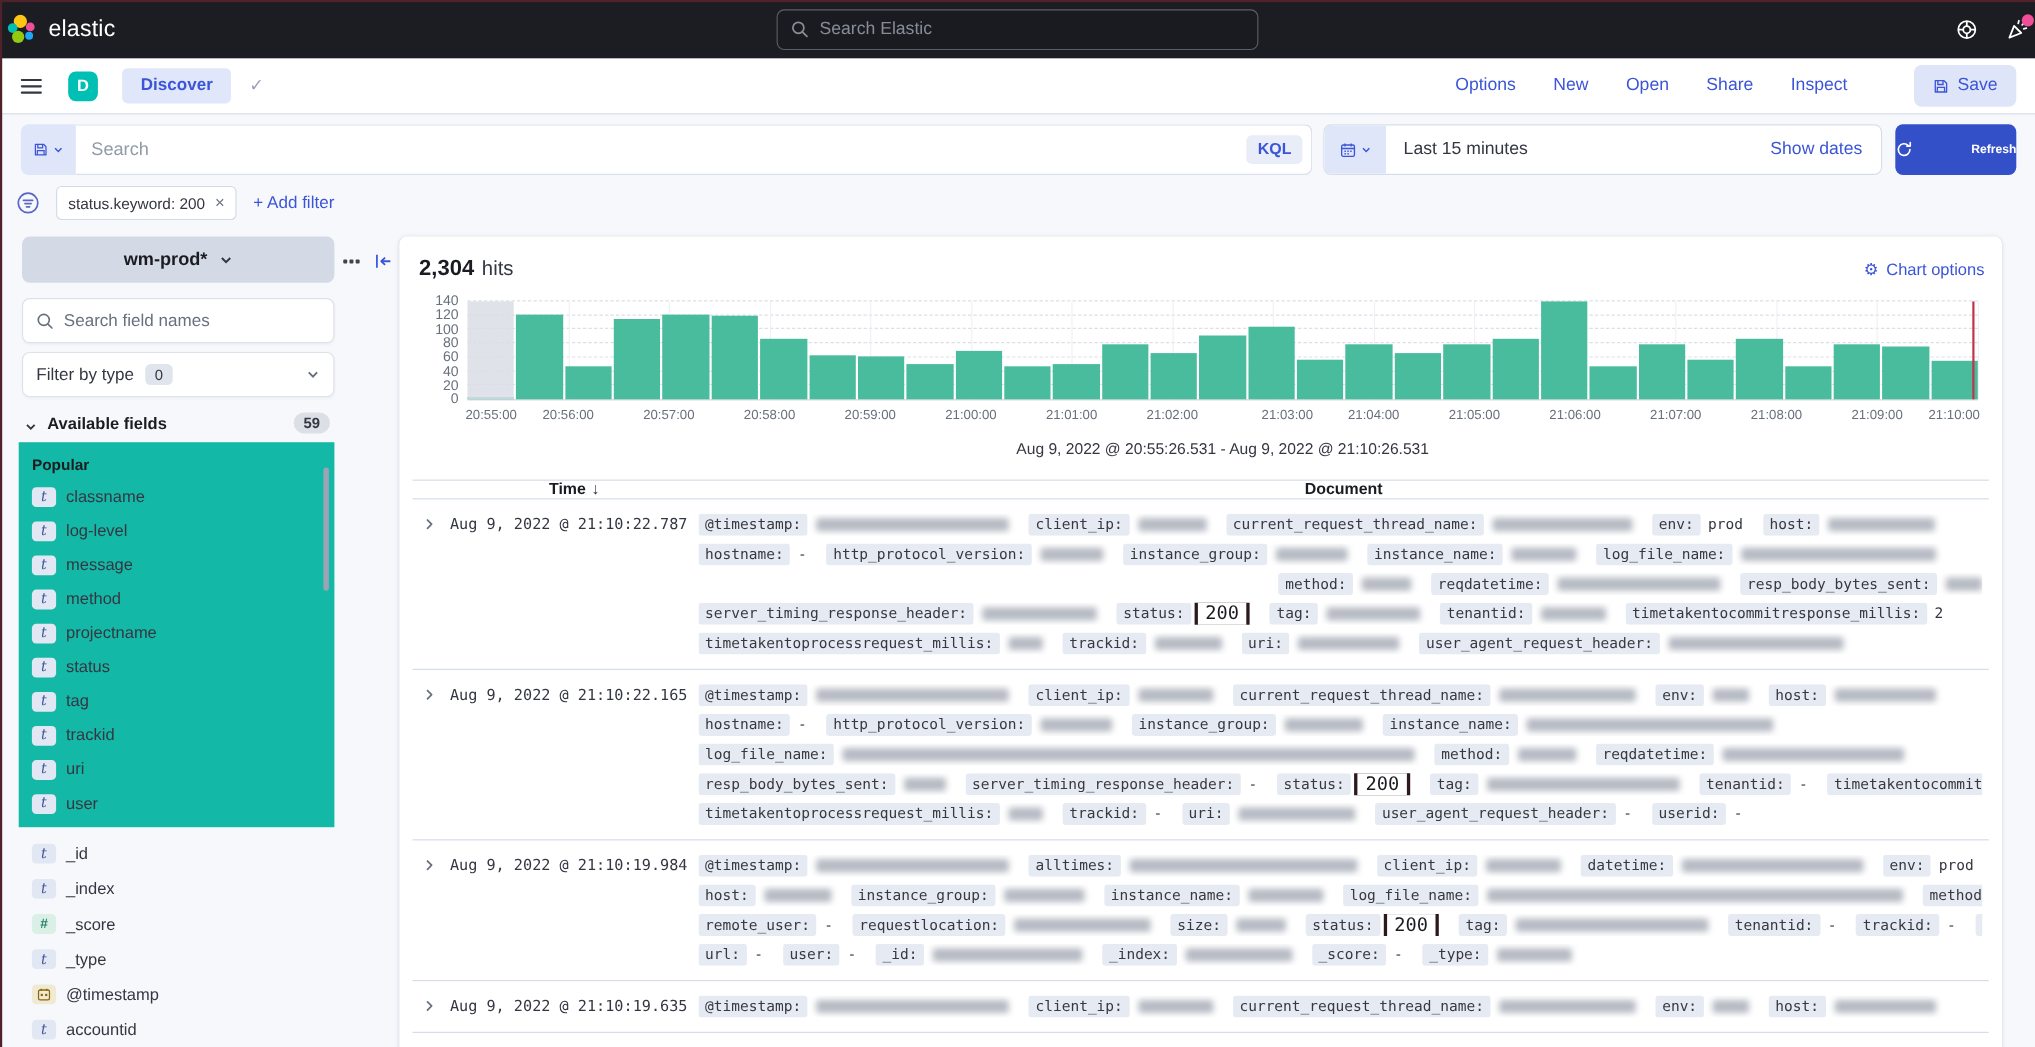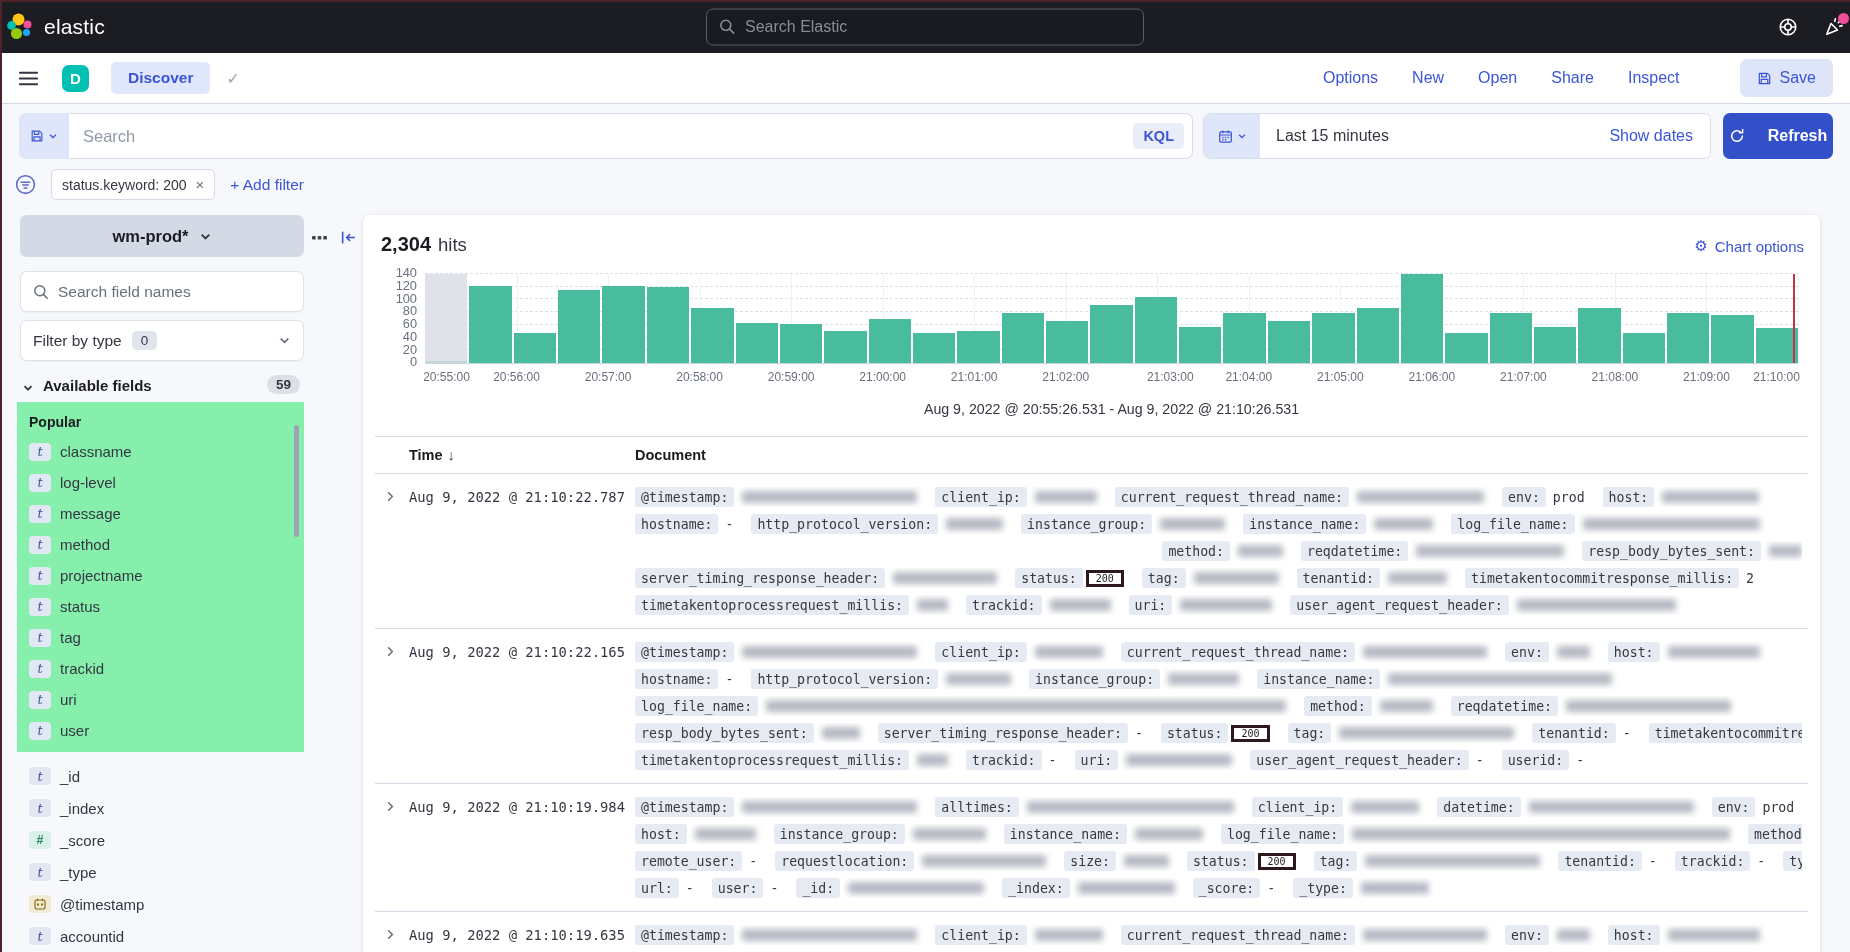--- a/index.html
+++ b/index.html
@@ -37,21 +37,21 @@
   .qinput { flex:1; height:46px; background:#fff; border:1px solid #d8dee9; border-left:none; border-radius:0 7px 7px 0;
     display:flex; align-items:center; padding:0 8px 0 14px; }
   .qinput input { flex:1; border:none; outline:none; font-size:16.5px; color:#343741; font-family:"Liberation Sans",sans-serif; }
   .qinput input::placeholder { color:#919aa8; }
   .kql-pill { background:#e9edf8; color:#3b55d6; font-size:14.5px; font-weight:600; padding:5px 10px; border-radius:5px; cursor:pointer; }
   .date-group { width:508px; height:46px; margin-left:10px; background:#fff; border:1px solid #d8dee9; border-radius:7px; display:flex; align-items:center; overflow:hidden; }
   .cal-btn { width:56px; height:100%; background:#e0e6f9; display:flex; align-items:center; justify-content:center; gap:4px; cursor:pointer; }
   .date-text { flex:1; padding:0 16px; font-size:16px; color:#343741; }
   .show-dates { color:#3b55d6; font-size:16px; padding:0 17px; cursor:pointer; }
   .refresh-btn { width:110px; height:46px; margin-left:12px; background:#3450c9; color:#fff; border-radius:7px;
-    display:flex; align-items:center; justify-content:center; gap:23px; font-size:16px; font-weight:600; cursor:pointer; }
+    display:flex; align-items:center; justify-content:space-between; gap:23px; font-size:11px; font-weight:600; cursor:pointer; }
 
   
   .filterbar { display:flex; align-items:center; gap:15px; padding:2px 17px 12px 15px; }
   .filter-chip { background:#fff; border:1px solid #d3dae6; border-radius:5px; padding:6px 10px; font-size:14px; color:#343741;
     display:flex; align-items:center; gap:9px; cursor:pointer; }
   .chip-x { color:#69707d; font-size:15px; cursor:pointer; }
   .add-filter { color:#3b55d6; font-size:15.5px; cursor:pointer; }
 
   
   .content { display:flex; padding:3px 30px 0 11px; align-items:flex-start; }
@@ -62,21 +62,21 @@
     padding:0 12px; margin:0 0 8px 9px; box-shadow:0 1px 2px rgba(90,100,120,.06); }
   .fld-search input { border:none; outline:none; flex:1; font-size:15.5px; color:#343741; font-family:"Liberation Sans",sans-serif;}
   .fld-search input::placeholder { color:#69707d; }
   .type-filter { height:41px; background:#fff; border:1px solid #dde2ea; border-radius:7px; display:flex; align-items:center;
     padding:0 12px; margin-left:9px; font-size:15.5px; cursor:pointer; box-shadow:0 1px 2px rgba(90,100,120,.06); }
   .count0 { background:#e0e4ec; border-radius:5px; padding:2px 9px; font-size:13.5px; margin-left:10px; }
   .type-chev { margin-left:auto; }
   .avail-row { display:flex; align-items:flex-end; gap:9px; margin:14px 0 8px 11px; }
   .avail-label { font-size:15px; font-weight:bold; color:#1a1c21; }
   .avail-count { margin-left:auto; margin-right:4px; background:#dcdfe6; border-radius:10px; padding:2px 9px; font-size:13.5px; font-weight:600; }
-  .popular-panel { background:#86efac; padding:9px 0 6px; margin-left:6px; }
+  .popular-panel { background:#14b8a6; padding:9px 0 6px; margin-left:6px; }
   .popular-title { font-size:14px; font-weight:bold; color:#1a1c21; padding:3px 0 6px 12px; }
   .field-item { display:flex; align-items:center; gap:9px; height:31px; padding-left:12px; font-size:15px; color:#343741; cursor:pointer; }
   .meta-list { margin-left:6px; padding-top:8px; }
   .meta-list .field-item { height:32px; }
   .fbadge { width:22px; height:18px; border-radius:4px; display:inline-flex; align-items:center; justify-content:center; flex-shrink:0; }
   .fb-t { background:#e1e7f3; color:#44569c; font-family:"DejaVu Serif",serif; font-style:italic; font-size:13px; }
   .fb-n { background:#daf0e7; color:#28846a; font-size:12.5px; font-weight:bold; }
   .fb-d { background:#f0e9d4; }
   .side-scrollbar { position:absolute; right:5px; top:210px; width:5px; height:112px; border-radius:3px; background:#9aa4b5; }
 
@@ -102,34 +102,34 @@
   .bar { width:100%; background:#4abc9e; }
   .partial { position:absolute; inset:0; background:#d9dde5; opacity:.85; }
   .nowline { position:absolute; right:3px; top:0; bottom:0; width:2.5px; background:#c4314b; }
   .xlabels { position:relative; margin-left:42px; height:18px; margin-top:6px; }
   .xlab { position:absolute; top:0; font-size:12px; color:#69707d; white-space:nowrap; }
   .range-label { margin-left:42px; text-align:center; font-size:14.2px; color:#343741; margin-top:13px; }
 
   
   .dtable { margin-top:19px; }
   .thead { display:grid; grid-template-columns:34px 226px 1fr; border-top:1px solid #d3dae6; border-bottom:1px solid #d3dae6;
-    padding:10px 0; font-weight:bold; font-size:14.5px; color:#1a1c21; }
+    padding:0 0; font-weight:bold; font-size:14.5px; color:#1a1c21;text-align:center; }
   .sort-arrow { font-weight:normal; margin-left:5px; color:#343741; }
   .trow { display:grid; grid-template-columns:34px 226px 1fr; border-bottom:1px solid #d3dae6; padding:13px 0 6px; }
   .chev { padding-left:8px; padding-top:2px; cursor:pointer; }
   .ttime { font-family:"DejaVu Sans Mono",monospace; font-size:13.8px; color:#343741; padding-top:2px; }
   .tdoc { padding-right:6px; overflow:hidden; }
   .doc-line { display:flex; align-items:center; margin-bottom:7px; white-space:nowrap; overflow:hidden; height:20px; }
   .doc-line.right { justify-content:flex-end; }
   .fk { background:#e6eaf3; padding:2.5px 6px; border-radius:3px; font-family:"DejaVu Sans Mono",monospace; font-size:13.2px;
     color:#38393f; margin-left:18px; cursor:pointer; }
   .doc-line > .fk:first-child { margin-left:0; }
   .blur { display:inline-block; height:12px; background:#b6bac3; border-radius:2px; filter:blur(3px); margin-left:8px; flex-shrink:0; }
   .fv { font-family:"DejaVu Sans Mono",monospace; font-size:13.2px; color:#343741; margin-left:7px; }
-  .fbox { font-family:"DejaVu Sans Mono",monospace; font-size:10px; color:#1a1c21; border:3px solid #2d181c; background:#fff;
+  .fbox { font-family:"DejaVu Sans Mono",monospace; font-size:17px; color:#1a1c21; border:3px solid #2d181c; background:#fff;
     padding:0 7px; margin-left:3px; }
   svg { display:block; }
 </style>
 </head>
 <body>
 
 <div class="edge-top"></div>
 <div class="edge-left"></div>
 
 <div class="topbar">

